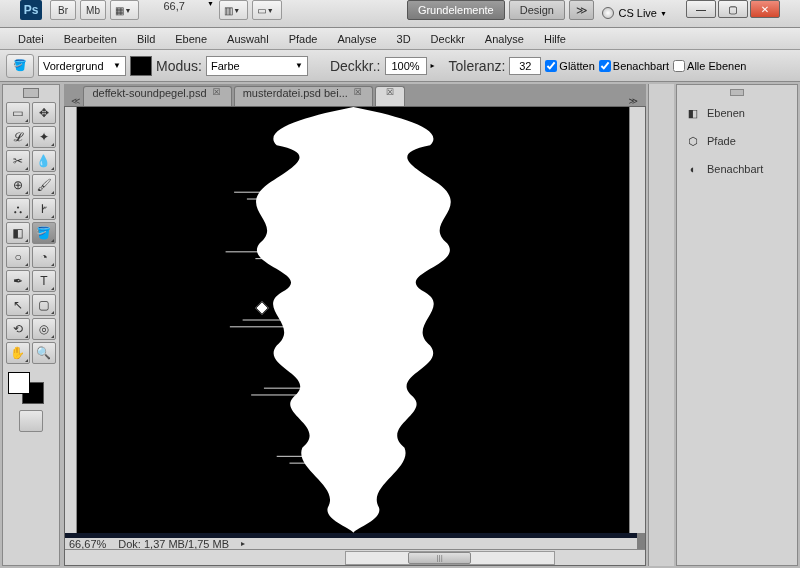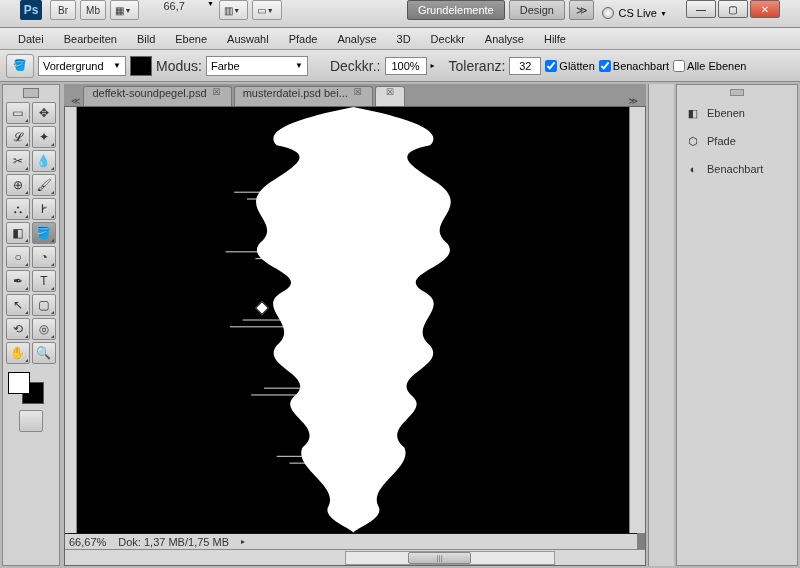--- a/index.html
+++ b/index.html
@@ -42,21 +42,21 @@
 .doc-tabs{height:22px;background:#969696;display:flex;align-items:flex-end;padding:0 4px;}
 .dtab{height:20px;padding:0 8px;background:#b0b0b0;border:1px solid #777;border-bottom:none;margin-right:2px;border-radius:3px 3px 0 0;display:flex;align-items:flex-start;gap:4px;font-size:10.5px;color:#333;max-width:200px;overflow:hidden;white-space:nowrap;}
 .dtab.active{background:#d8d8d8;}
 .dtab .x{font-size:9px;color:#555;padding:0 2px;}
 .dbl-arr{margin-left:auto;color:#333;padding:0 4px;font-size:9px;}
 .canvas-wrap{flex:1;background:#808080;border:1px solid #666;position:relative;overflow:hidden;}
 .canvas{position:absolute;left:12px;top:0;right:16px;bottom:32px;background:#000;display:flex;justify-content:center;}
 .wave{height:100%;}
 .ruler-v{position:absolute;left:0;top:0;width:12px;bottom:32px;background:#d8d8d8;border-right:1px solid #888;}
 .scroll-v{position:absolute;right:0;top:0;width:16px;bottom:32px;background:#d8d8d8;border-left:1px solid #888;}
-.bottom-bar{position:absolute;left:0;right:8px;bottom:16px;height:16px;background:#d6d6d6;border-top:1px solid #0f172a;display:flex;align-items:center;padding:0 4px;font-size:10px;color:#333;gap:12px;}
+.bottom-bar{position:absolute;left:0;right:8px;bottom:16px;height:16px;background:#d6d6d6;border-top:5px solid #0f172a;display:flex;align-items:center;padding:0 4px;font-size:10px;color:#333;gap:12px;}
 .scroll-h{position:absolute;left:0;right:0;bottom:0;height:16px;background:#d8d8d8;border-top:1px solid #888;display:flex;align-items:center;}
 .sc-track{flex:1;height:14px;margin:0 90px 0 280px;background:#e8e8e8;border:1px solid #999;position:relative;}
 .sc-thumb{position:absolute;left:30%;width:30%;top:0;bottom:0;background:linear-gradient(#e0e0e0,#bcbcbc);border:1px solid #888;border-radius:2px;display:flex;align-items:center;justify-content:center;font-size:8px;color:#777;}
 .right-dock{width:26px;background:#cfcfcf;border-left:1px solid #888;margin:2px 0;}
 .right-panel{width:122px;background:#d3d3d3;border:1px solid #888;margin:2px;padding:4px 0;}
 .rp-head{height:10px;display:flex;justify-content:center;}
 .rp-dbl{width:14px;height:7px;border:1px solid #888;background:#bbb;}
 .rp-item{display:flex;align-items:center;padding:6px 8px;gap:6px;color:#333;}
 .rp-ico{width:16px;height:16px;display:flex;align-items:center;justify-content:center;}
 .cursor{position:absolute;left:180px;top:196px;width:10px;height:10px;background:#fff;border:1px solid #000;transform:rotate(45deg);}

